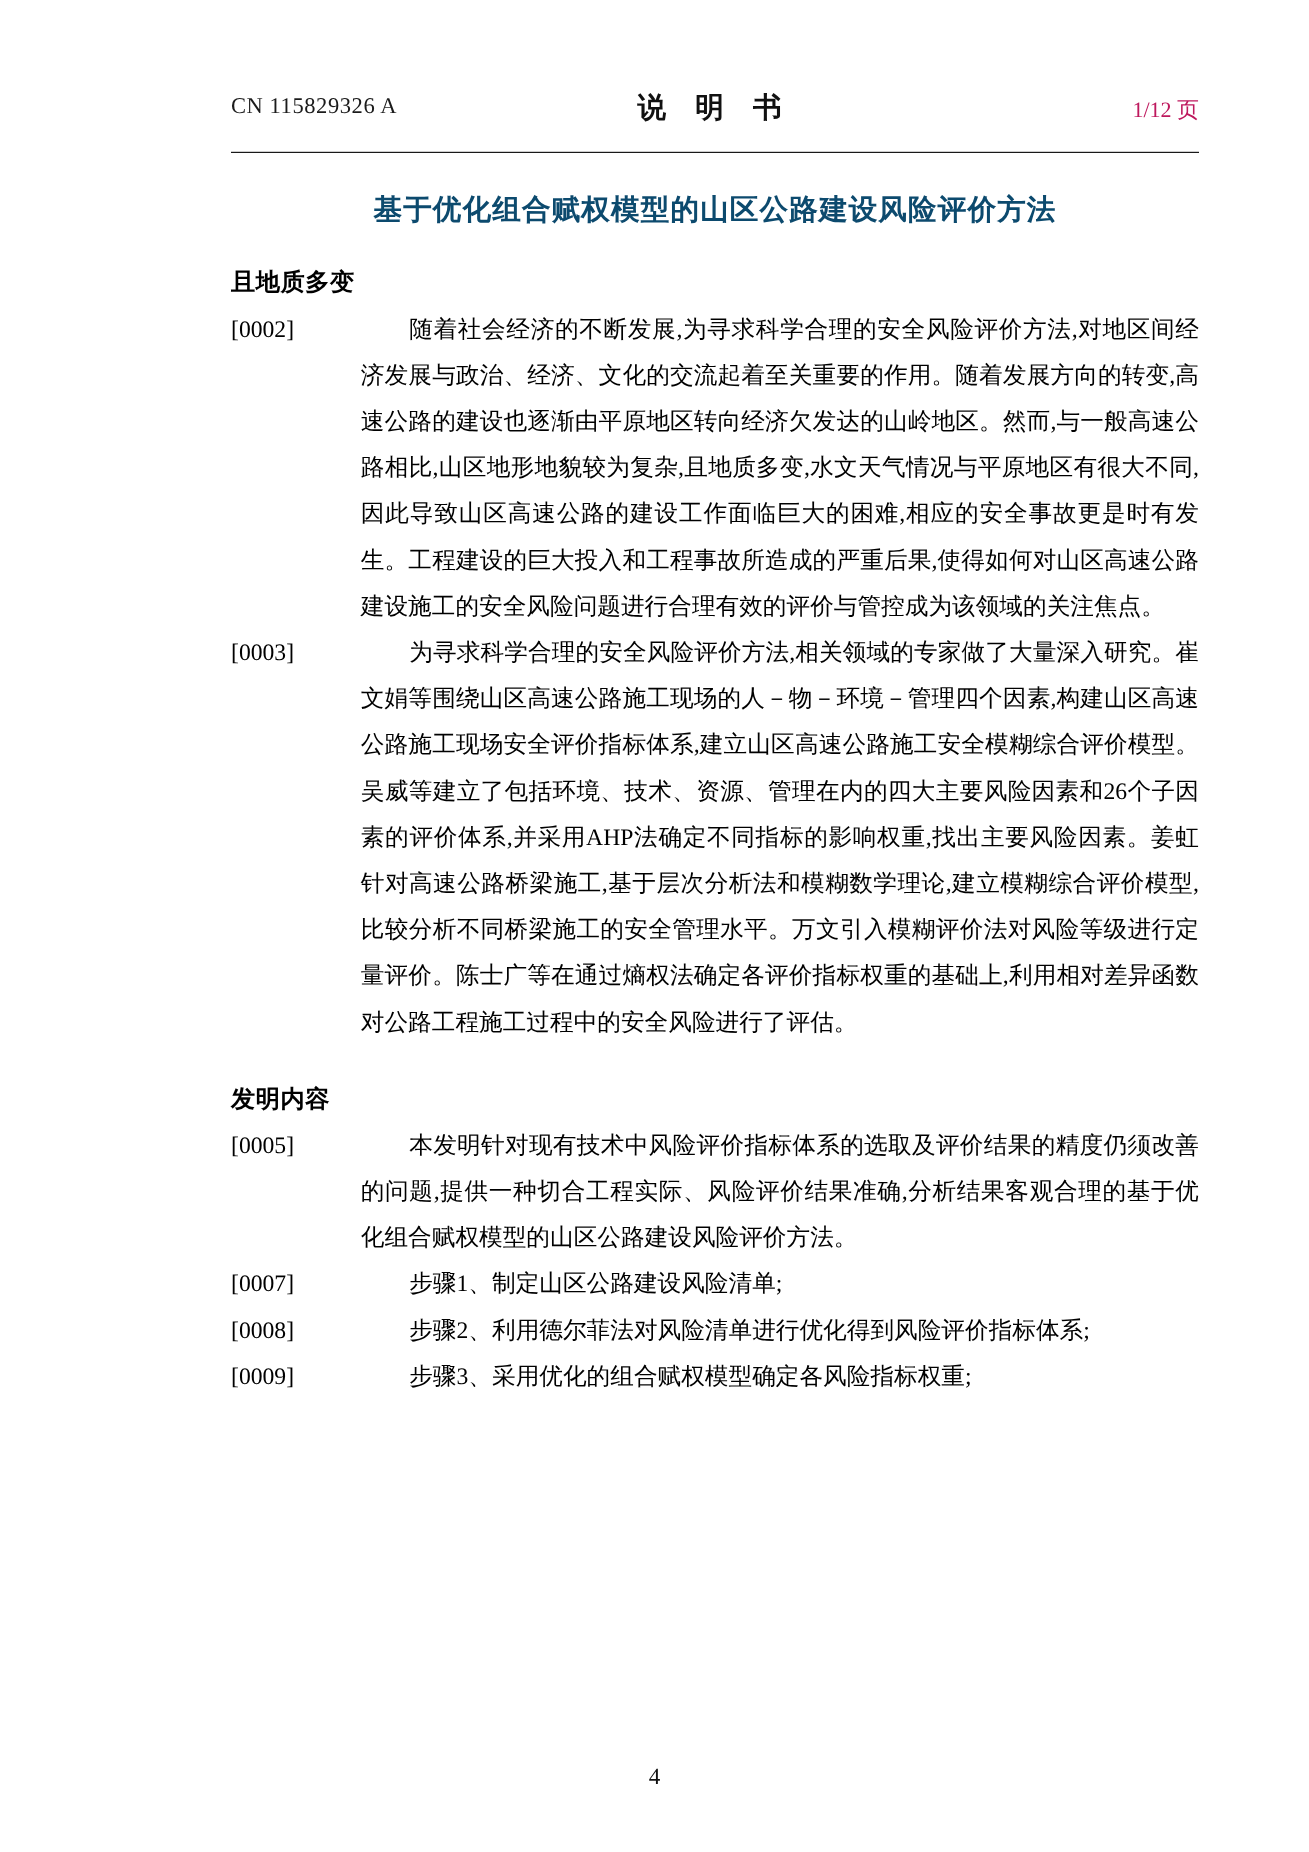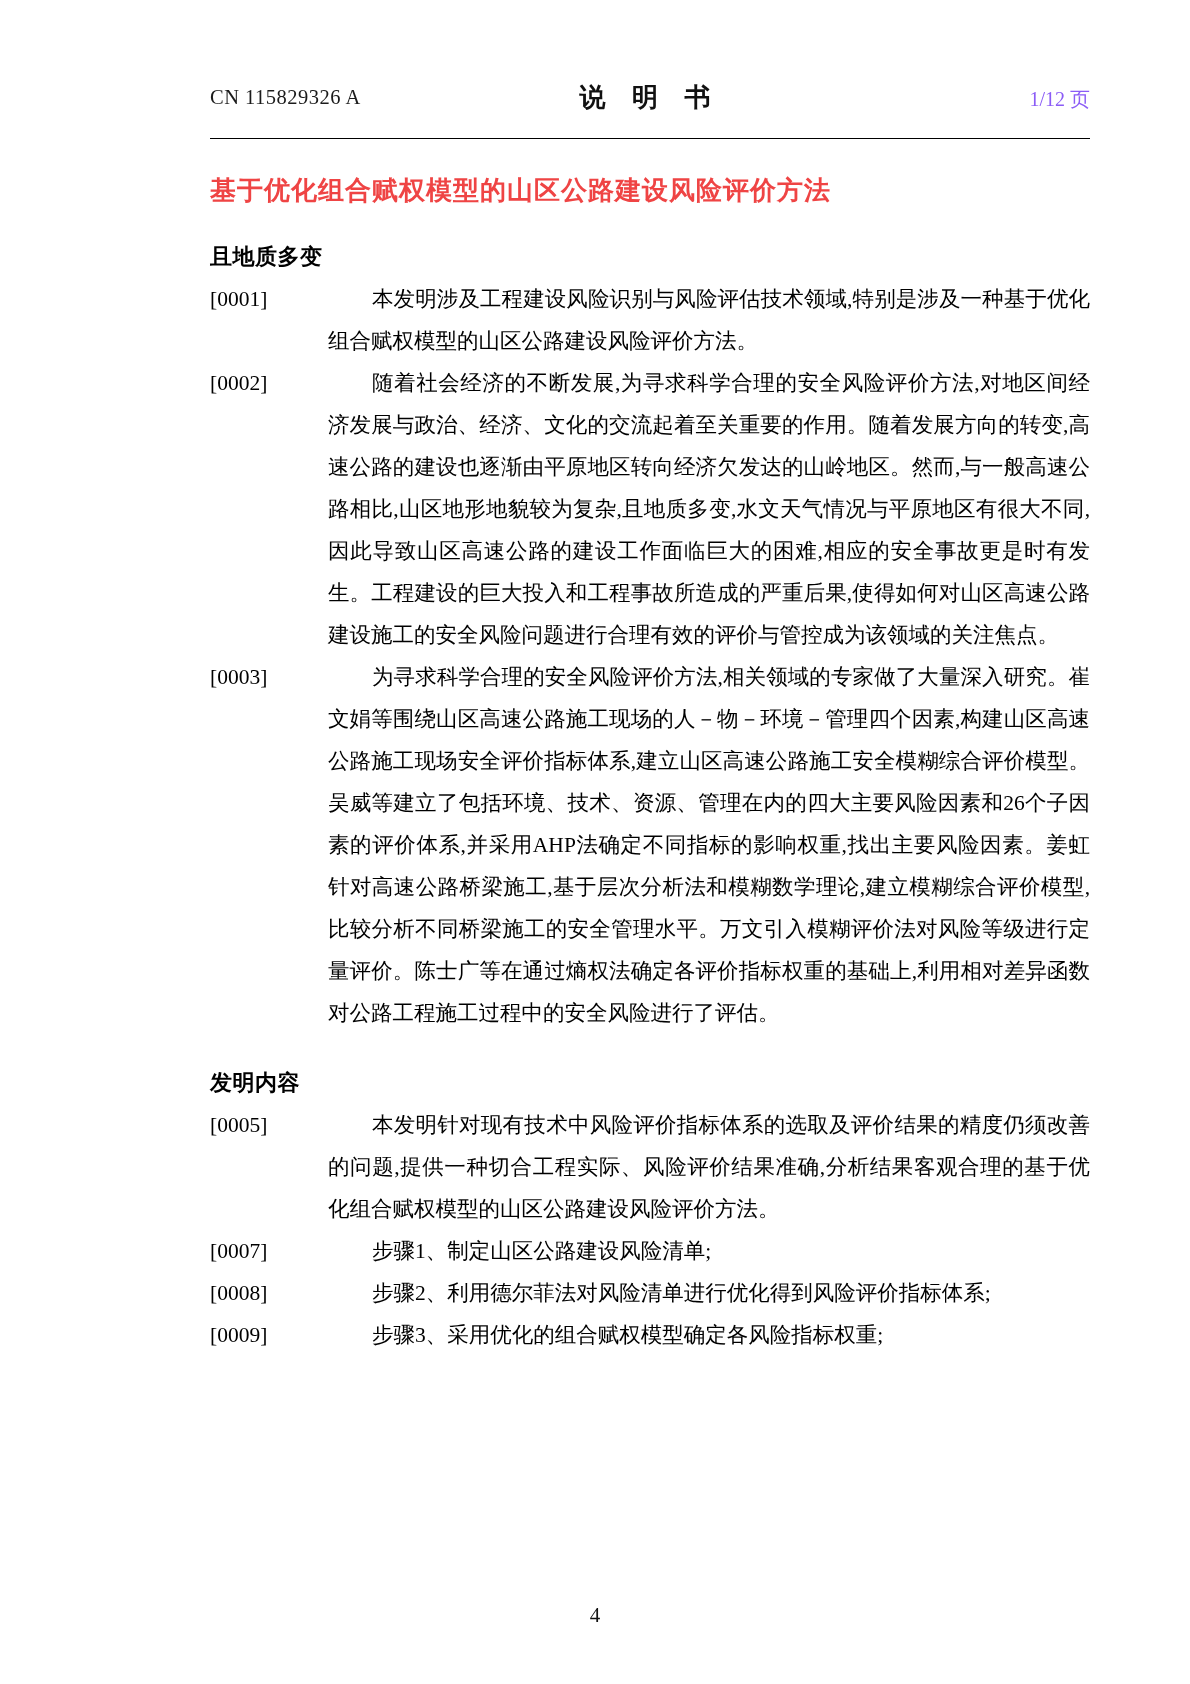--- a/index.html
+++ b/index.html
@@ -53,31 +53,31 @@
     font-weight: bold;
     letter-spacing: 10px;
     color: #111;
     white-space: nowrap;
   }
   .header-right {
     position: absolute;
     right: 0;
     top: 8px;
     font-size: 20px;
-    color: #8b5cf6;
+    color: #be185d;
     white-space: nowrap;
   }
   
   .doc-title {
     margin-top: 34px;
-    text-align: left;
+    text-align: center;
     font-size: 26px;
     font-weight: bold;
     letter-spacing: 1px;
-    color: #ef4444;
+    color: #0c4a6e;
   }
   
   .section-heading {
     margin-top: 34px;
     margin-bottom: 6px;
     font-size: 22px;
     font-weight: bold;
     letter-spacing: 0.5px;
   }
   
@@ -123,24 +123,20 @@
 
     <div class="page-header">
       <div class="header-left">CN  115829326  A</div>
       <div class="header-center">说 明 书</div>
       <div class="header-right">1/12 页</div>
     </div>
 
     <div class="doc-title">基于优化组合赋权模型的山区公路建设风险评价方法</div>
 
     <div class="section-heading">且地质多变</div>
-    <p class="para">
-      <span class="num">[0001]</span>
-      <span class="txt">本发明涉及工程建设风险识别与风险评估技术领域,特别是涉及一种基于优化组合赋权模型的山区公路建设风险评价方法。</span>
-    </p>
 
     <p class="para">
       <span class="num">[0002]</span>
       <span class="txt">随着社会经济的不断发展,为寻求科学合理的安全风险评价方法,对地区间经济发展与政治、经济、文化的交流起着至关重要的作用。随着发展方向的转变,高速公路的建设也逐渐由平原地区转向经济欠发达的山岭地区。然而,与一般高速公路相比,山区地形地貌较为复杂,且地质多变,水文天气情况与平原地区有很大不同,因此导致山区高速公路的建设工作面临巨大的困难,相应的安全事故更是时有发生。工程建设的巨大投入和工程事故所造成的严重后果,使得如何对山区高速公路建设施工的安全风险问题进行合理有效的评价与管控成为该领域的关注焦点。</span>
     </p>
     <p class="para">
       <span class="num">[0003]</span>
       <span class="txt">为寻求科学合理的安全风险评价方法,相关领域的专家做了大量深入研究。崔文娟等围绕山区高速公路施工现场的人－物－环境－管理四个因素,构建山区高速公路施工现场安全评价指标体系,建立山区高速公路施工安全模糊综合评价模型。吴威等建立了包括环境、技术、资源、管理在内的四大主要风险因素和26个子因素的评价体系,并采用AHP法确定不同指标的影响权重,找出主要风险因素。姜虹针对高速公路桥梁施工,基于层次分析法和模糊数学理论,建立模糊综合评价模型,比较分析不同桥梁施工的安全管理水平。万文引入模糊评价法对风险等级进行定量评价。陈士广等在通过熵权法确定各评价指标权重的基础上,利用相对差异函数对公路工程施工过程中的安全风险进行了评估。</span>
     </p>
 

